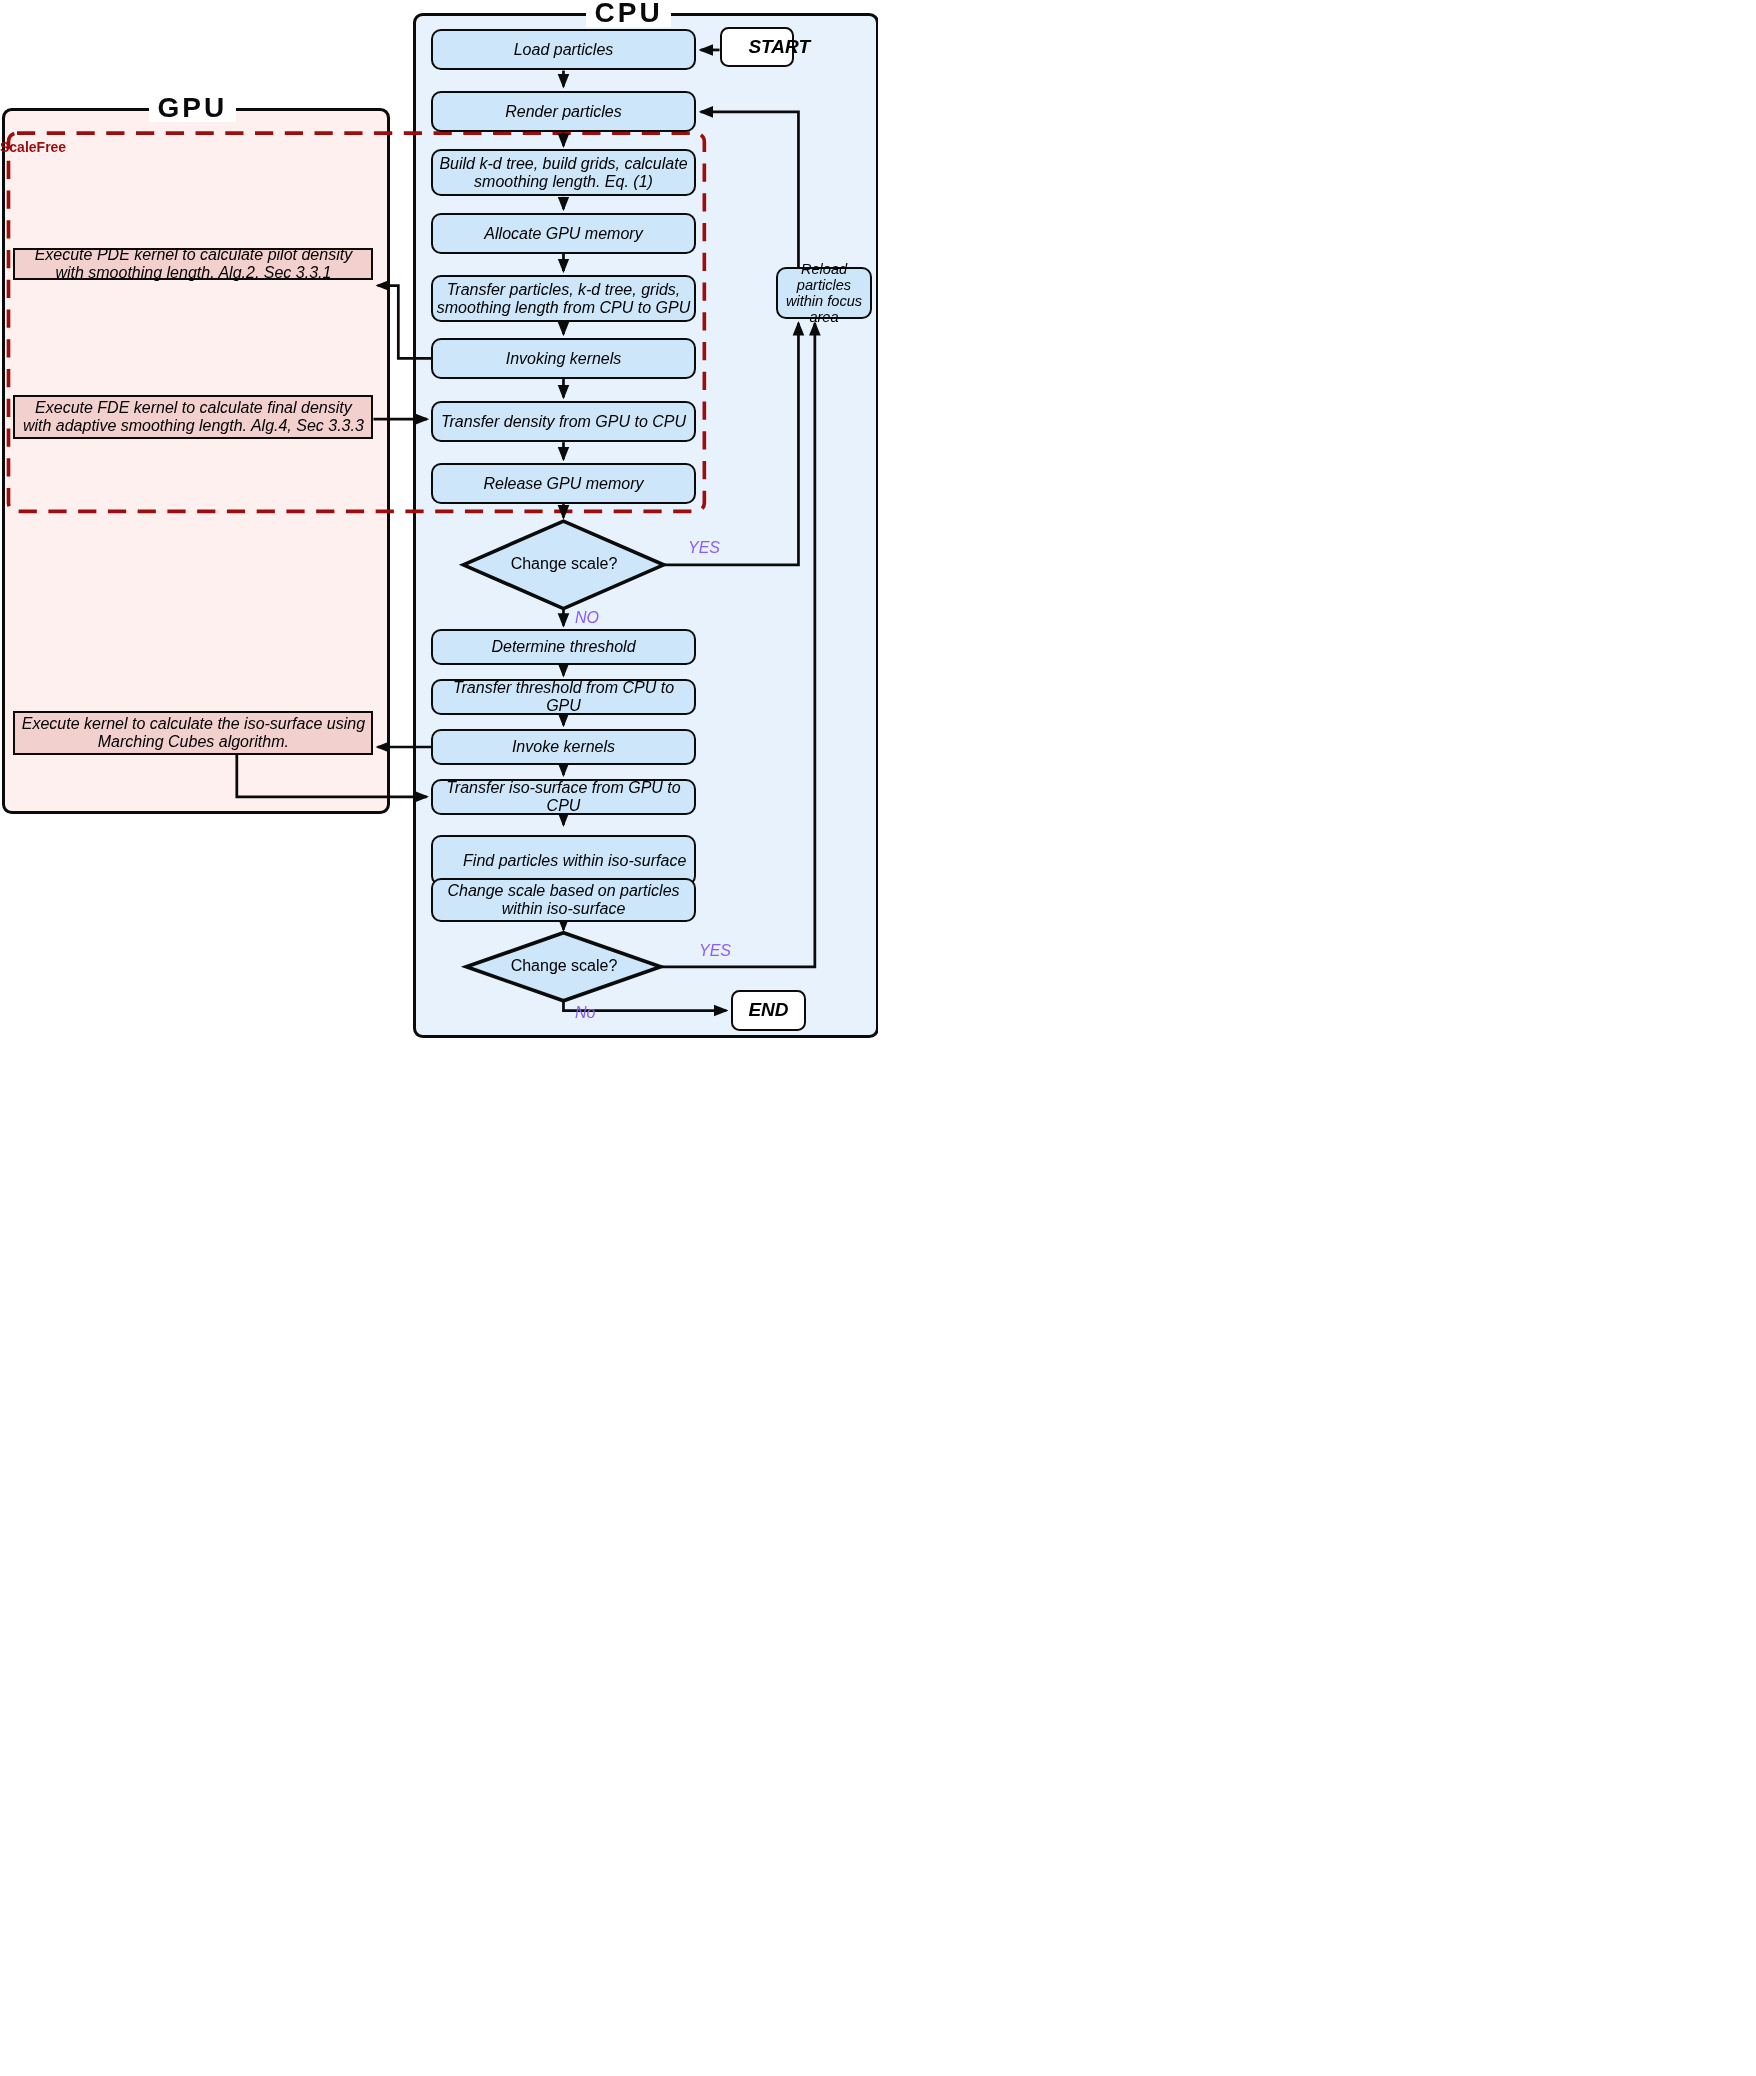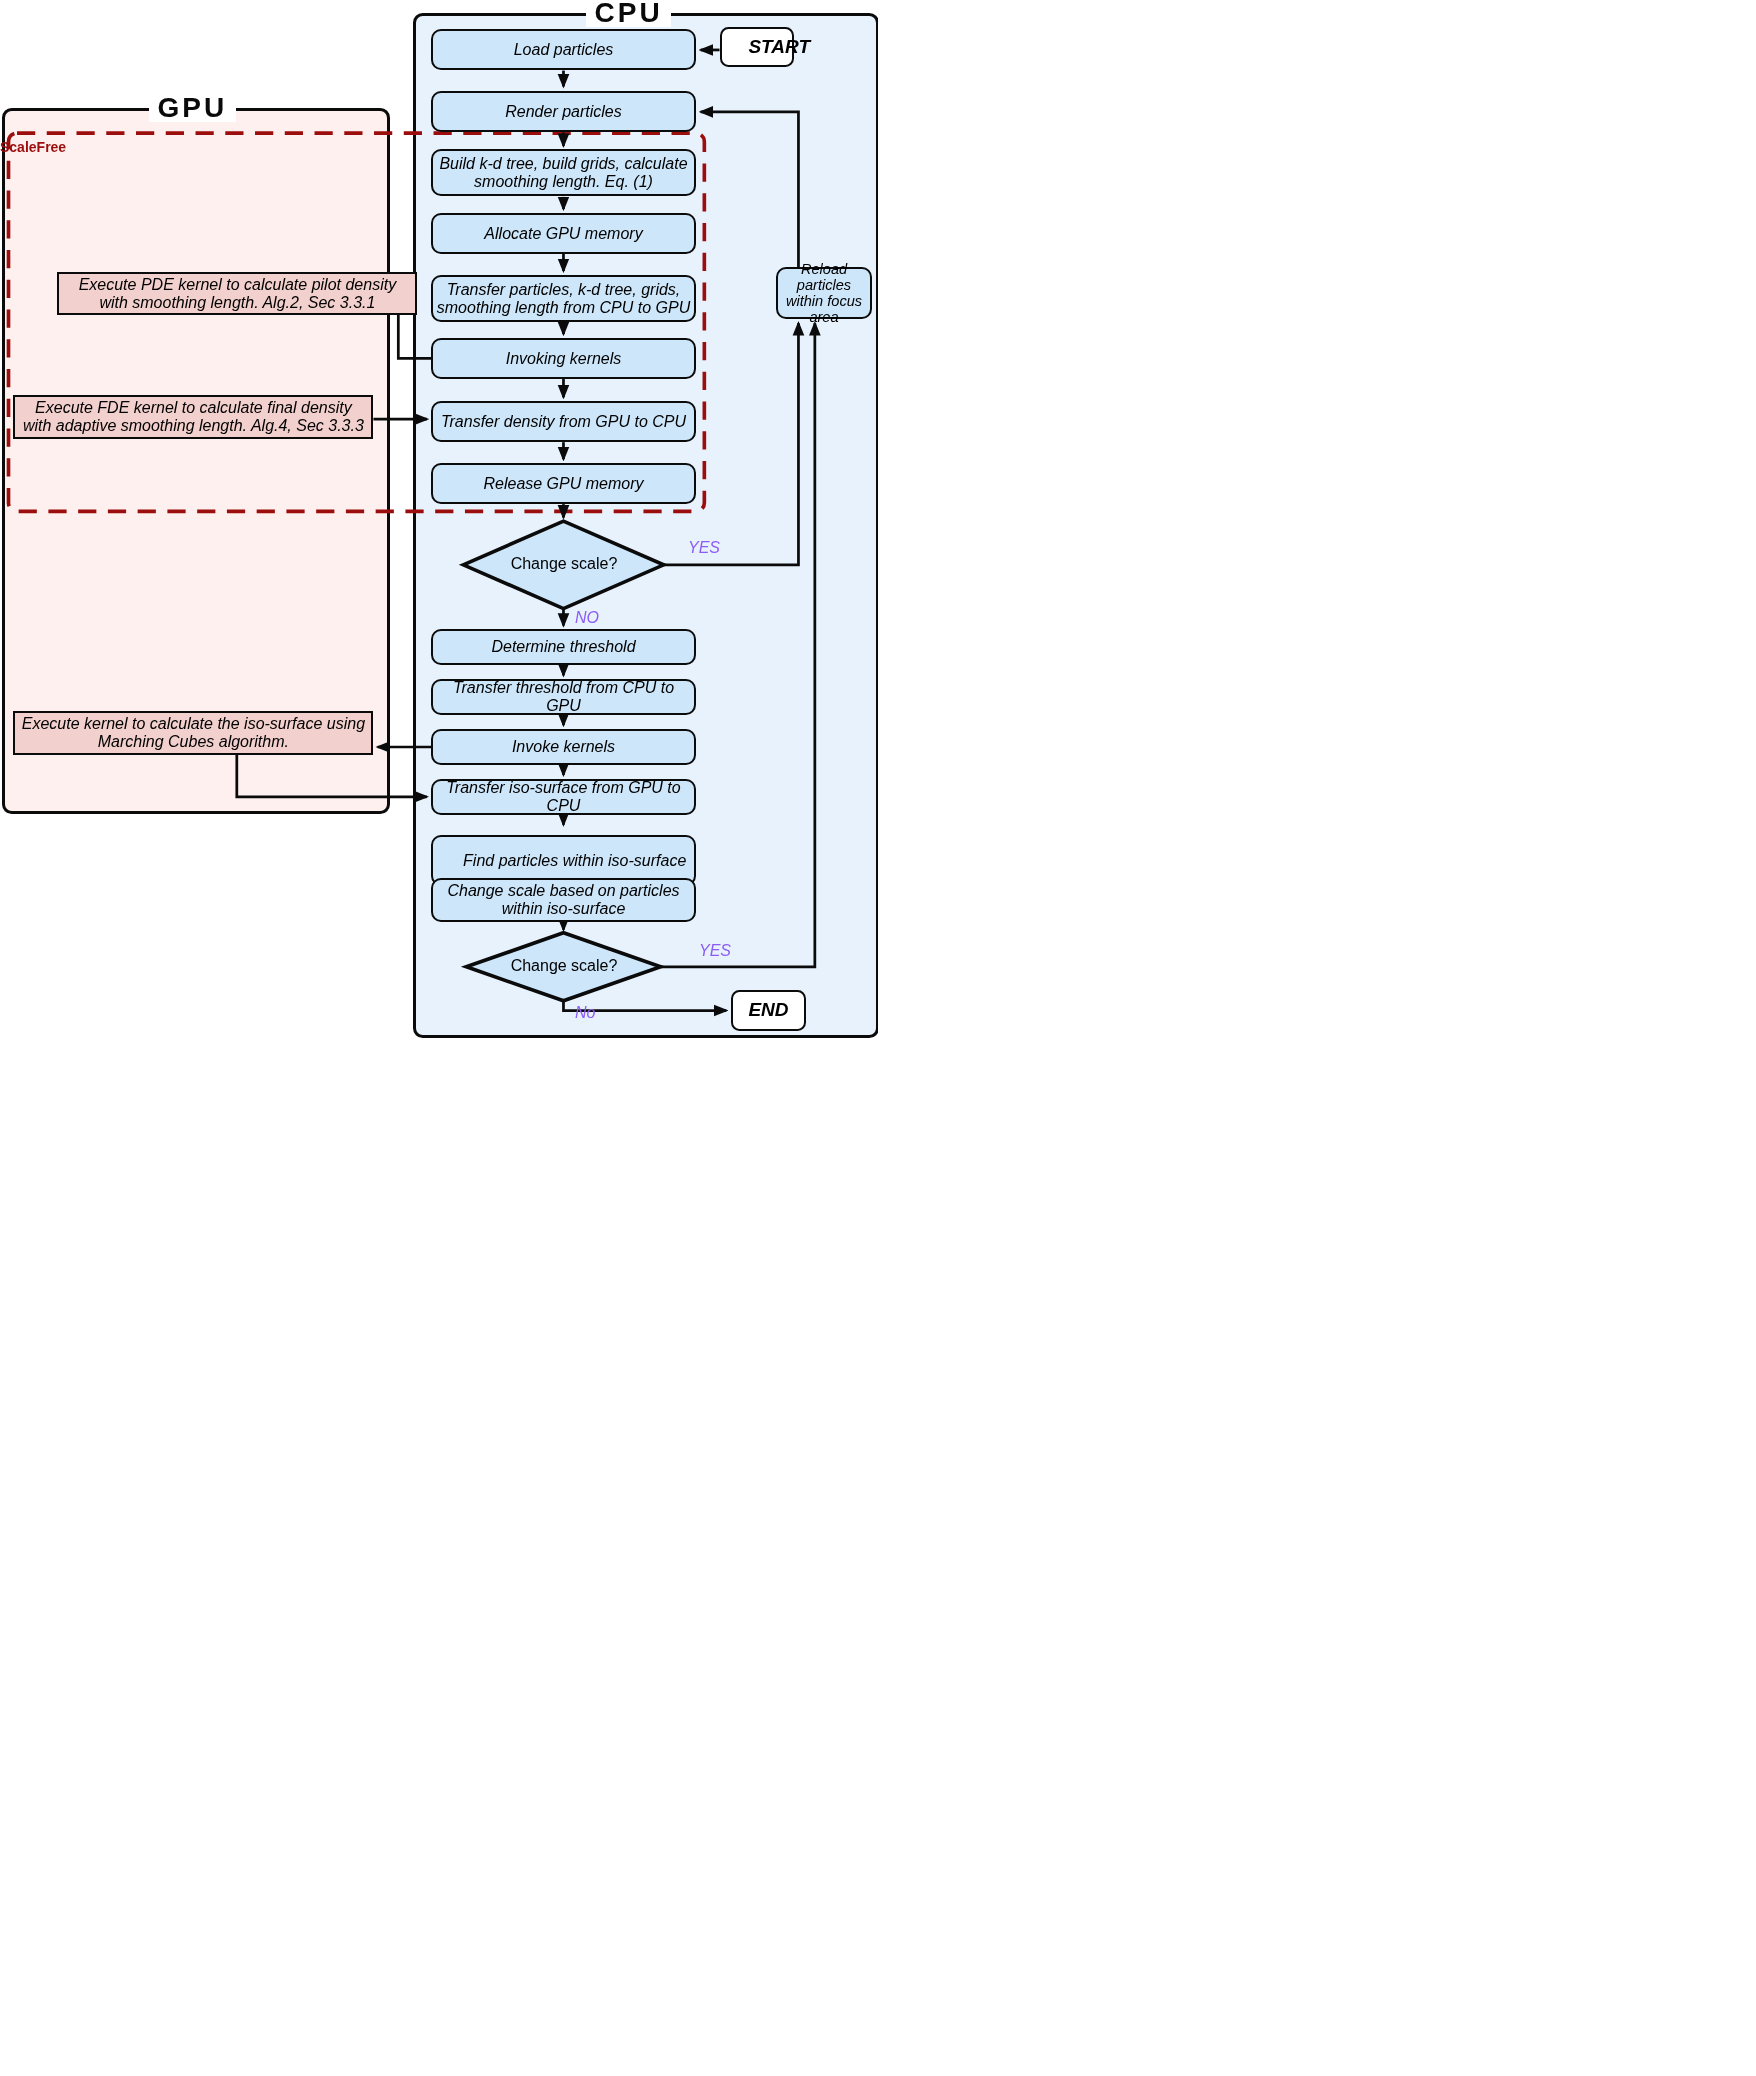--- a/index.html
+++ b/index.html
@@ -124,18 +124,18 @@
   <div class="node blue" style="left:431px; top:878px; width:265px; height:44px;">Change scale based on particles within iso-surface</div>
 
   <div class="diamond-label" style="left:467px; top:957px; width:194px;">Change scale?</div>
   <div class="edge-label" style="left:699px; top:942px;">YES</div>
   <div class="edge-label" style="left:575px; top:1004px;">No</div>
 
   <div class="node terminal" style="left:731px; top:990px; width:75px; height:41px;">END</div>
 
   <div class="node blue side" style="left:728px; top:267px; width:96px; height:52px;margin-left:48px;">Reload particles within focus area</div>
 
-  <div class="node pink" style="left:13.4px; top:272px; width:360px; height:43px;margin-left:44px;">Execute PDE kernel to calculate pilot density with smoothing length. Alg.2, Sec 3.3.1</div>
+  <div class="node pink" style="left:13.4px; top:248px; width:360px; height:32px;">Execute PDE kernel to calculate pilot density with smoothing length. Alg.2, Sec 3.3.1</div>
   <div class="node pink" style="left:13.4px; top:395px; width:360px; height:44px;">Execute FDE kernel to calculate final density with adaptive smoothing length. Alg.4, Sec 3.3.3</div>
   <div class="node pink" style="left:13.4px; top:711px; width:360px; height:44px;">Execute kernel to calculate the iso-surface using Marching Cubes algorithm.</div>
 
 </div>
 
 
 </body></html>

